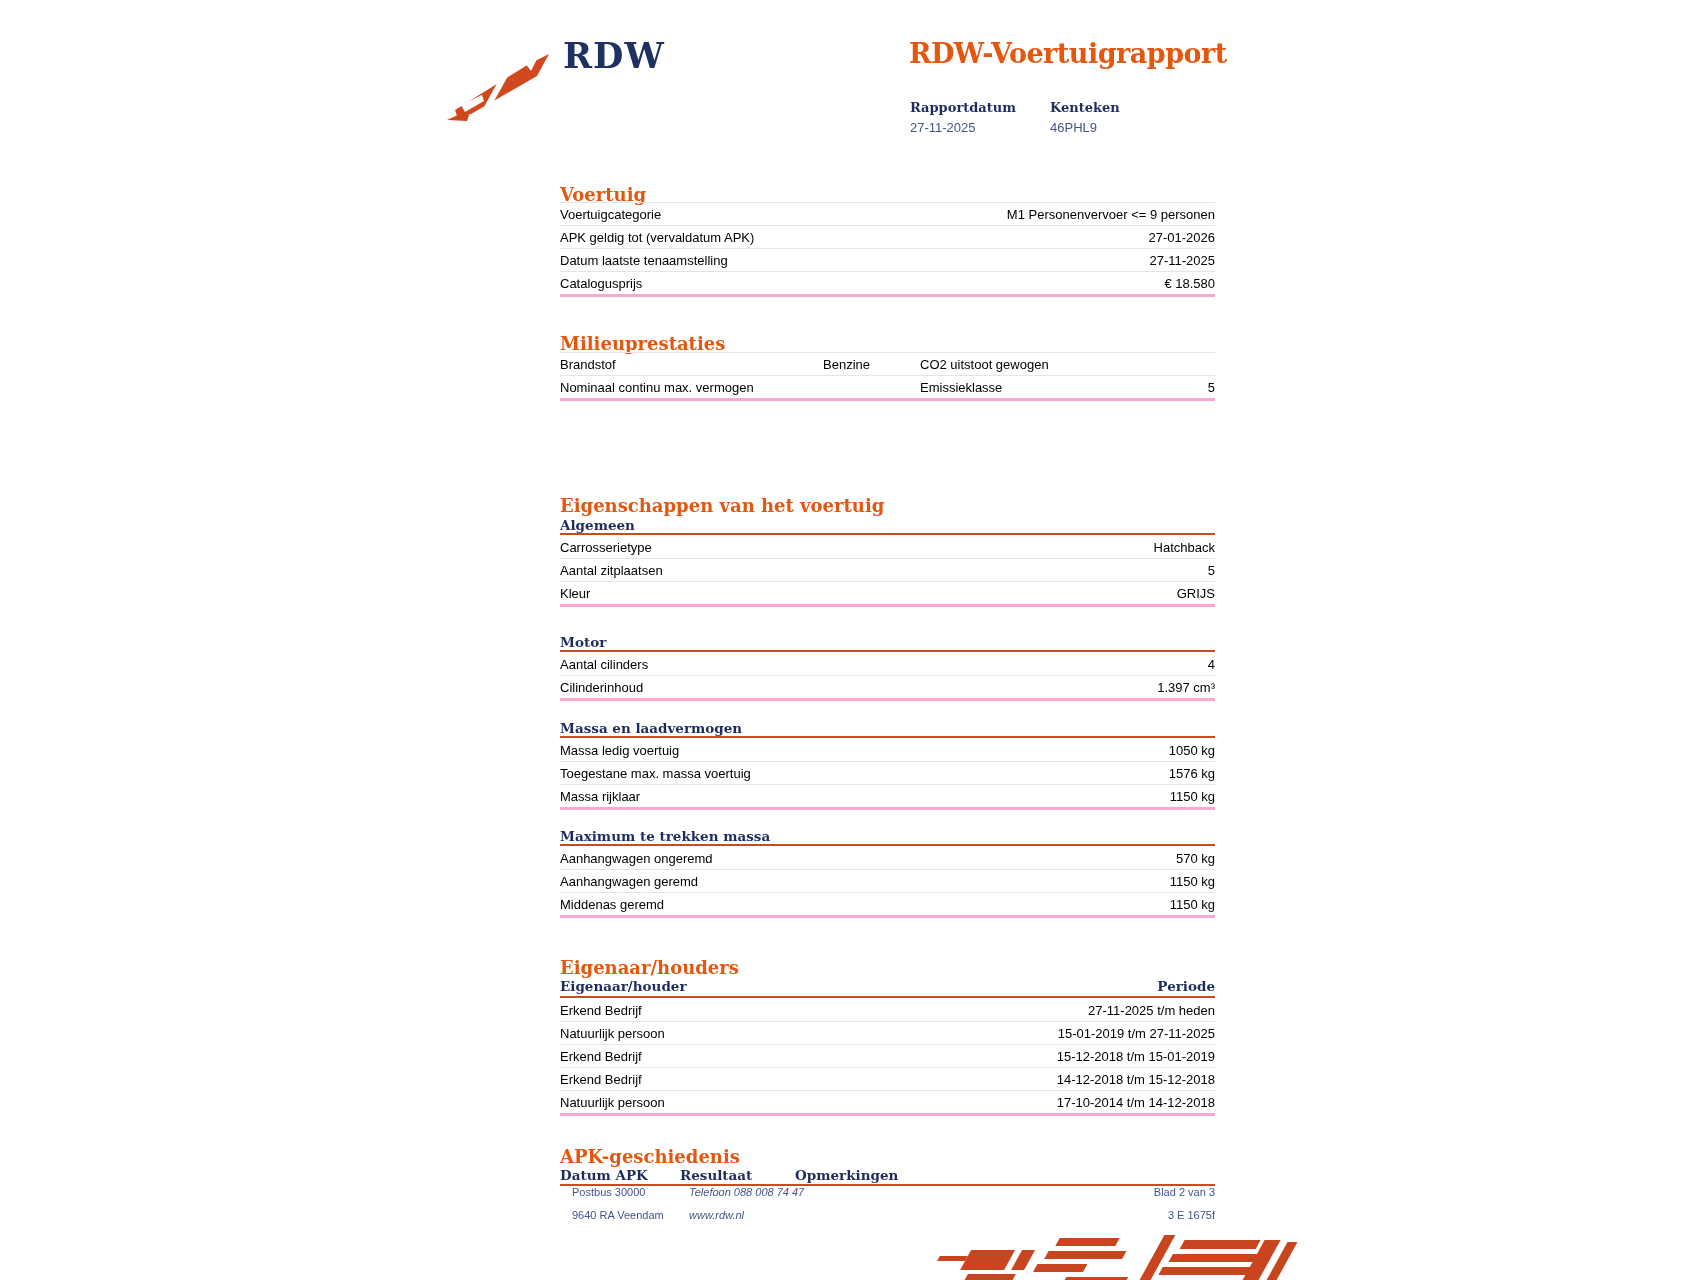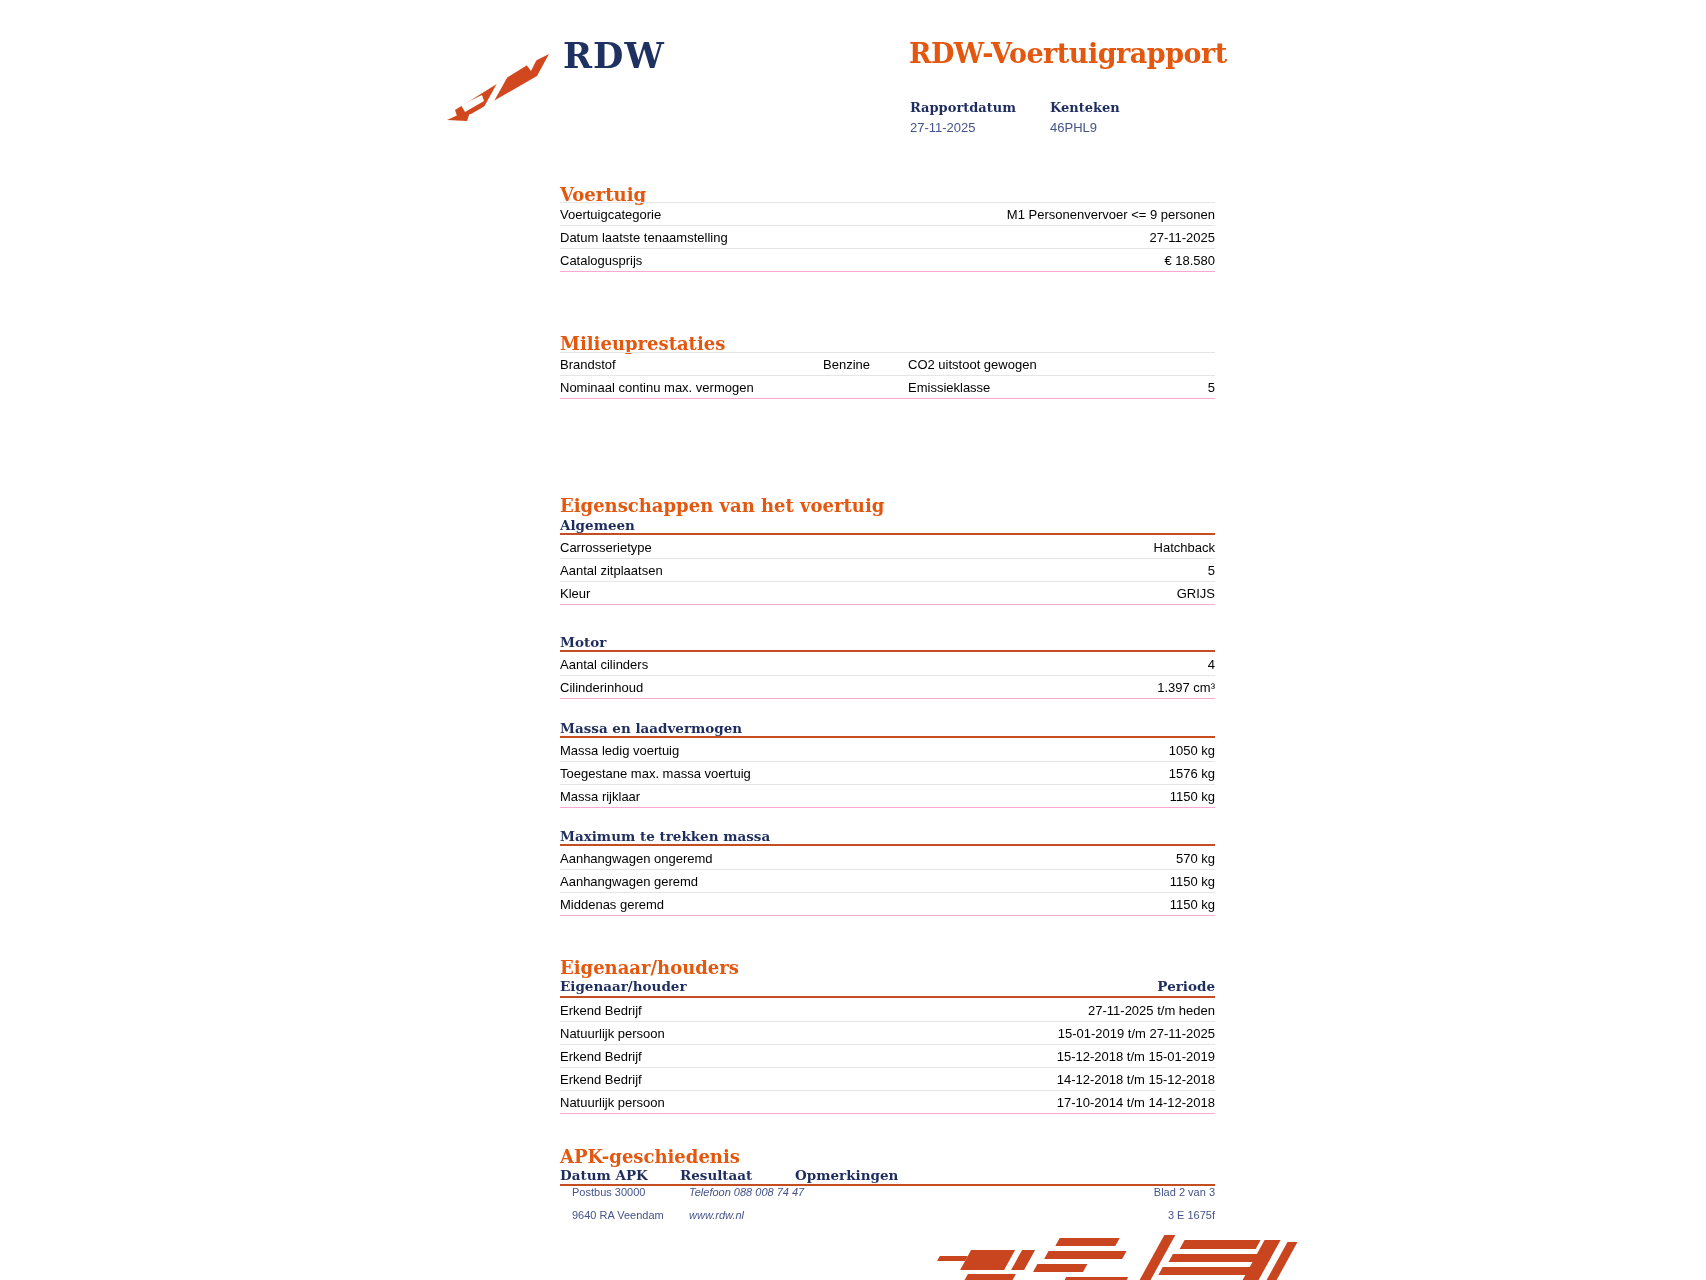--- a/index.html
+++ b/index.html
@@ -15,26 +15,26 @@
   .meta-label{font-size:13px;color:#1E2D5E;}
   .meta-value{font-size:13px;color:#44548A;}
   
   .sec-h{left:560px;font-size:18px;color:#E4570F;}
   .sub-h{left:560px;font-size:13.5px;color:#1E2D5E;}
   .rule{left:560px;width:655px;height:2px;background:#C44D22;}
   
   .tbl{position:absolute;left:560px;width:655px;}
   .r{height:22px;display:flex;align-items:center;justify-content:space-between;
      border-top:1px solid #E5E5E8;font-size:13px;color:#000000;}
-  .tbl .r:last-child{border-bottom:1px solid #f9a8d4;}
+  .tbl .r:last-child{border-bottom:3px solid #f9a8d4;}
   .tbl.noline .r:first-child{border-top:none;}
   .r .lab{white-space:nowrap;}
   .r .val{white-space:nowrap;text-align:right;}
   
-  .r.m2{justify-content:center;}
+  .r.m2{justify-content:center;gap:12px;}
   .ml{width:310px;display:flex;justify-content:space-between;}
   .mr{margin-left:38px;flex:1;display:flex;justify-content:space-between;}
   
   .own-head{left:560px;width:655px;display:flex;justify-content:space-between;
             font-size:13.5px;color:#1E2D5E;}
   
   .apk-head{left:560px;width:655px;font-size:13.5px;color:#1E2D5E;}
   .apk-c1{position:absolute;left:0;}
   .apk-c2{position:absolute;left:120px;}
   .apk-c3{position:absolute;left:235px;}
@@ -66,20 +66,24 @@
 <div class="abs serifB meta-label" style="left:910px;top:100px">Rapportdatum</div>
 <div class="abs meta-value" style="left:910px;top:120px">27-11-2025</div>
 <div class="abs serifB meta-label" style="left:1050px;top:100px">Kenteken</div>
 <div class="abs meta-value" style="left:1050px;top:120px">46PHL9</div>
 
 <div class="abs serifB sec-h" style="top:184px">Voertuig</div>
 <div class="tbl" style="top:202px">
   <div class="r">
     <span class="lab">Voertuigcategorie</span>
     <span class="val">M1 Personenvervoer &lt;= 9 personen</span>
+  </div>
+  <div class="r">
+    <span class="lab">APK geldig tot (vervaldatum APK)</span>
+    <span class="val">27-01-2026</span>
   </div>
   <div class="r">
     <span class="lab">Datum laatste tenaamstelling</span>
     <span class="val">27-11-2025</span>
   </div>
   <div class="r">
     <span class="lab">Catalogusprijs</span>
     <span class="val">€ 18.580</span>
   </div>
 </div>

